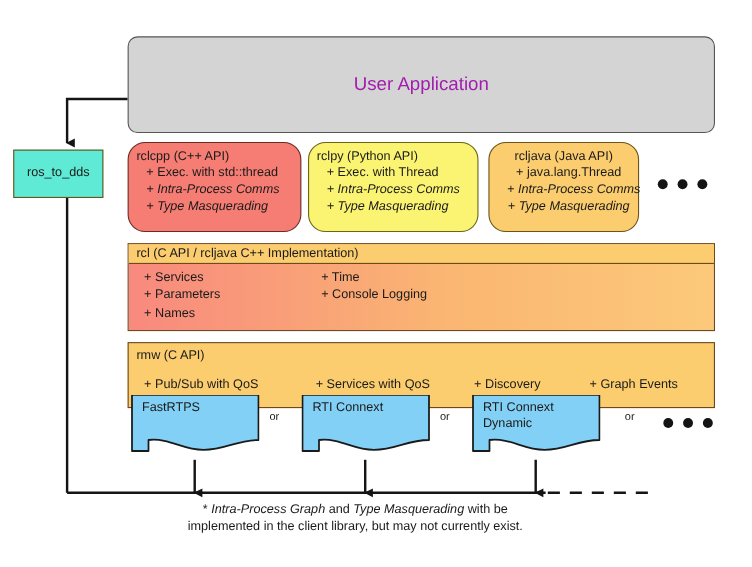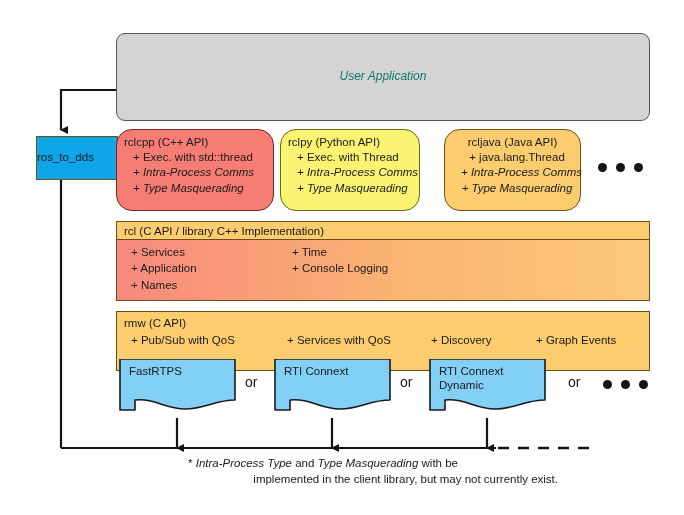--- a/index.html
+++ b/index.html
@@ -35,55 +35,54 @@
     width: 534px;
     height: 88px;
     background: #d4d4d4;
     border: 1.5px solid #555555;
     border-radius: 9px;
     display: flex;
     align-items: center;
     justify-content: center;
   }
   #user-app .label {
-    font-size: 12px;
-    color: #0f766e;
-    font-style: italic;
+    font-size: 17px;
+    color: #a21caf;
   }
 
   
   #ros-to-dds {
-    left: 36px;
+    left: 12px;
     top: 136px;
     width: 82px;
     height: 44px;
-    background: #0ea5e9;
+    background: #5eead4;
     border: 1.5px solid #6b5418;
     display: flex;
     align-items: center;
-    justify-content: flex-start;
+    justify-content: center;
     font-size: 11.5px;
   }
 
   
   .cl-box {
     top: 129px;
     height: 82px;
     padding: 5px 7px 0 7px;
     border-radius: 16px;
   }
   #rclcpp {
     left: 116px;
     width: 158px;
     background: #f67d74;
     border: 1.5px solid #6b2a24;
   }
   #rclpy {
     left: 280px;
-    width: 140px;
+    width: 155px;
     background: #fbf472;
     border: 1.5px solid #6b6518;
   }
   #rcljava {
     left: 444px;
     width: 137px;
     background: #fbcd6e;
     border: 1.5px solid #6b5418;
     text-align: center;
   }
@@ -149,21 +148,21 @@
     width: 534px;
     height: 60px;
     background: #fbcd6e;
     border: 1.5px solid #6b4a20;
     padding: 4px 0 0 7px;
   }
   #rmw-title { white-space: nowrap; }
   #rmw-items {
     position: relative;
     height: 18px;
-    margin-top: 2px;
+    margin-top: 12px;
     text-decoration: underline;
   }
   #rmw-items .rmw-item {
     position: absolute;
     white-space: nowrap;
   }
   .rmw-item.i0 { left: 7px; }
   .rmw-item.i1 { left: 163px; }
   .rmw-item.i2 { left: 307px; }
   .rmw-item.i3 { left: 412px; }
@@ -185,21 +184,21 @@
     color: #1a1a1a;
     white-space: pre-line;
   }
   #dds-0 { left: 119px; }
   #dds-1 { left: 274px; }
   #dds-2 { left: 429px; }
 
   .or-label {
     position: absolute;
     top: 374px;
-    font-size: 14px;
+    font-size: 10px;
     color: #1a1a1a;
   }
   #or-0 { left: 245px; }
   #or-1 { left: 400px; }
   #or-2 { left: 568px; }
 
   
   #connectors {
     position: absolute;
     left: 0;
@@ -214,21 +213,21 @@
     position: absolute;
     left: 88px;
     top: 455px;
     width: 470px;
     font-size: 11.5px;
     line-height: 1.42;
     color: #1a1a1a;
   }
   #footnote .em { font-style: italic; }
   #fn-line1 { text-align: center; }
-  #fn-line2 { text-align: right; }
+  #fn-line2 { text-align: center; }
 </style>
 </head>
 <body>
 
 <div id="canvas">
 
   <svg id="connectors" viewBox="0 0 684 515" width="684" height="515">
     <defs>
       <marker id="arrowDown" markerWidth="10" markerHeight="10" refX="5" refY="8" orient="auto" markerUnits="userSpaceOnUse">
         <path d="M1,1 L9,1 L5,9 Z" fill="#141414"></path>
@@ -280,25 +279,25 @@
     <div class="cl-item em">+ Type Masquerading</div>
   </div>
 
   <div class="dots" id="dots-cl">
     <span></span>
     <span></span>
     <span></span>
   </div>
 
   <div id="rcl" class="box">
-    <div id="rcl-header">rcl (C API / library C++ Implementation)</div>
+    <div id="rcl-header">rcl (C API / rcljava C++ Implementation)</div>
     <div id="rcl-body">
       <div class="rcl-col" id="rcl-col-a">
         <div class="rcl-item">+ Services</div>
-        <div class="rcl-item">+ Application</div>
+        <div class="rcl-item">+ Parameters</div>
         <div class="rcl-item">+ Names</div>
       </div>
       <div class="rcl-col" id="rcl-col-b">
         <div class="rcl-item">+ Time</div>
         <div class="rcl-item">+ Console Logging</div>
       </div>
     </div>
   </div>
 
   <div id="rmw" class="box">
@@ -337,17 +336,17 @@
   <span class="or-label" id="or-1">or</span>
   <span class="or-label" id="or-2">or</span>
 
   <div class="dots" id="dots-dds">
     <span></span>
     <span></span>
     <span></span>
   </div>
 
   <div id="footnote">
-    <div id="fn-line1"><span>*</span><span>&nbsp;</span><span class="em">Intra-Process Type</span><span> and </span><span class="em">Type Masquerading</span><span> with be</span></div>
+    <div id="fn-line1"><span>*</span><span>&nbsp;</span><span class="em">Intra-Process Graph</span><span> and </span><span class="em">Type Masquerading</span><span> with be</span></div>
     <div id="fn-line2">implemented in the client library, but may not currently exist.</div>
   </div>
 
 </div>
 
 </body></html>

